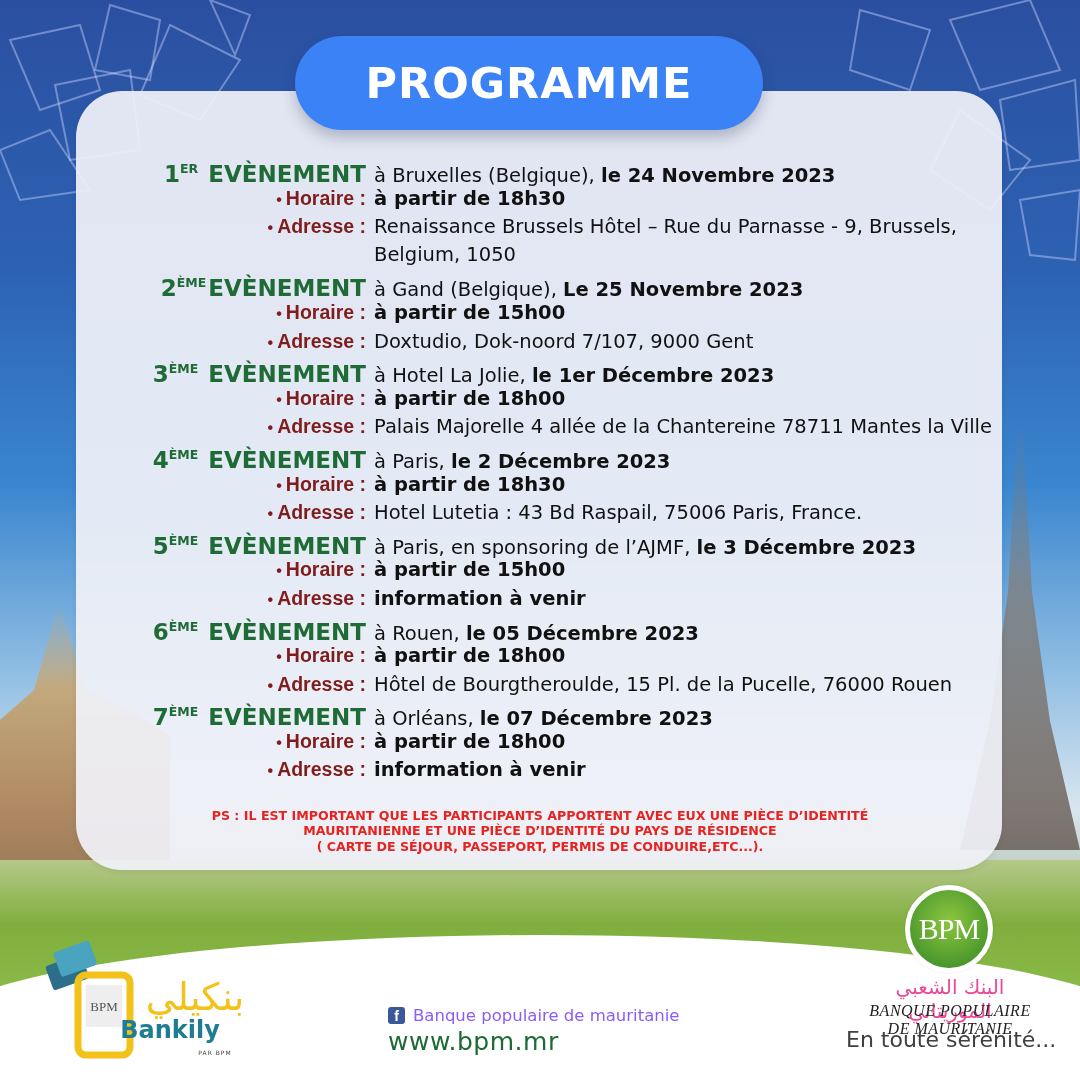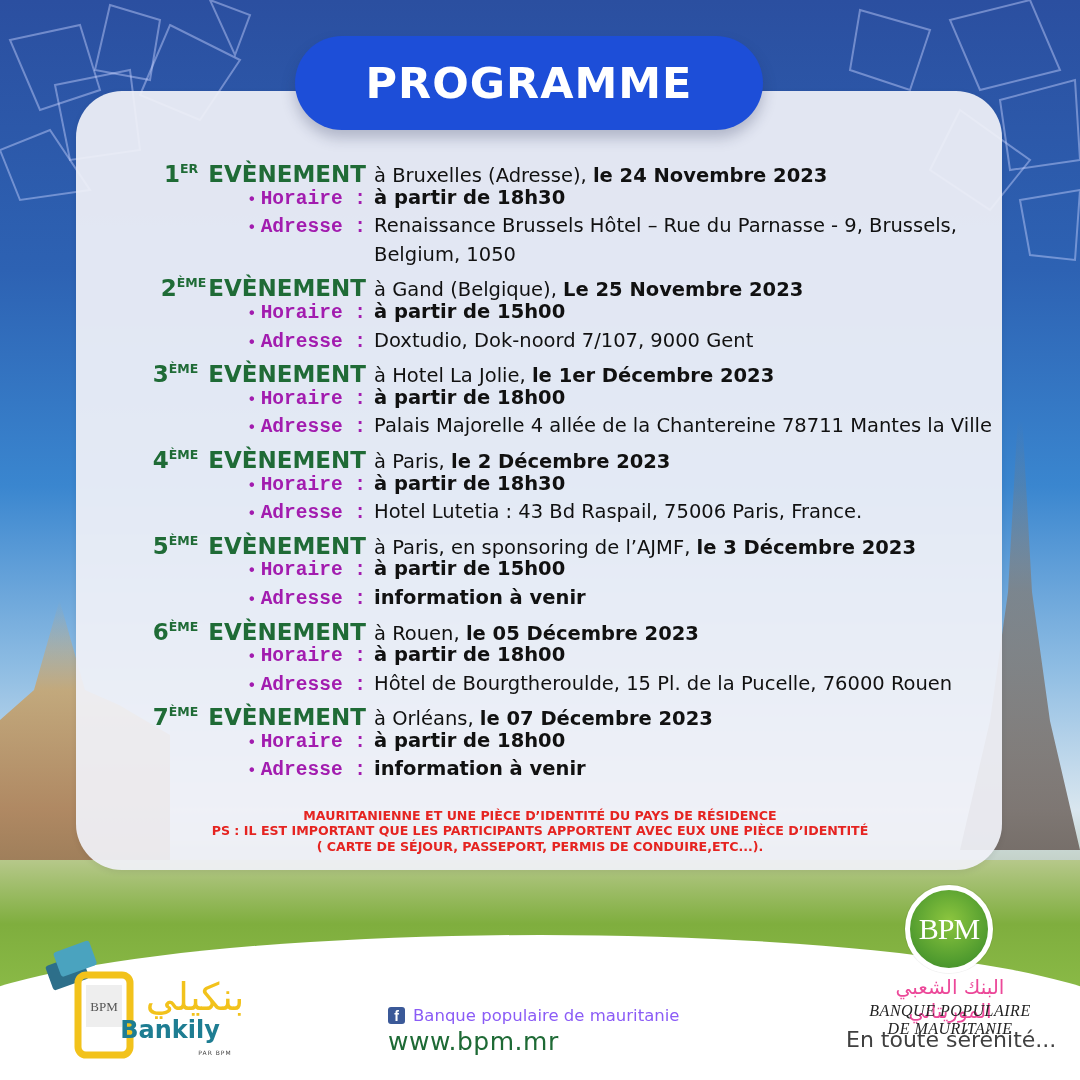--- a/index.html
+++ b/index.html
@@ -34,42 +34,42 @@
 
   .card {
     position:absolute; left:76px; top:91px; width:926px; height:779px;
     background: rgba(240,241,248,0.93);
     border-radius:46px;
     box-shadow: 0 2px 6px rgba(0,0,0,.08);
   }
 
   .title-pill {
     position:absolute; left:295px; top:36px; width:468px; height:94px;
-    background:#1d4ed8; border-radius:47px;
+    background:#3b82f6; border-radius:47px;
     display:flex; align-items:center; justify-content:center;
     box-shadow: 0 8px 14px rgba(30,40,80,.25);
   }
   .title-pill span {
     color:#fff; font-weight:700; font-size:43px; letter-spacing:1px;
     font-family:"DejaVu Sans", sans-serif;
   }
 
   .events {
     position:absolute; left:76px; top:155px; width:1078px;padding-left:36px;
   }
   .row {
     display:flex; align-items:baseline; height:28.6px; line-height:28.6px; white-space:nowrap;
   }
   .lbl { width:262px; text-align:right; padding-right:8px; flex-shrink:0; }
   .val { font-size:19.5px; color:#111; font-family:"DejaVu Sans", sans-serif; }
   .val b { font-weight:700; }
 
   .ev-head { color:#1f6b36; font-weight:700; font-size:23px; font-family:"DejaVu Sans", sans-serif; }
   .ev-head sup { font-size:12.5px; vertical-align:9px; margin-right:2px; }
-  .sub-lbl { color:#a21caf; font-weight:700; font-size:19.5px; font-family:Liberation Mono, monospace; }
+  .sub-lbl { color:#7f1d1d; font-weight:700; font-size:19.5px; font-family:Liberation Sans, sans-serif; }
   .sub-lbl .dot { font-size:16px; margin-right:4px; }
 
   .ps {
     position:absolute; left:120px; top:808px; width:840px;
     text-align:center; color:#e52421; font-weight:700; font-size:12.6px; line-height:15.4px;
     font-family:"DejaVu Sans", sans-serif;
   }
 
   
   .bankily { position:absolute; left:40px; top:935px; width:210px; height:130px; }
@@ -121,21 +121,21 @@
 <div class="card"></div>
 
 <div class="title-pill">
   <span>PROGRAMME</span>
 </div>
 
 <div class="events">
 
   <div class="row">
     <div class="lbl ev-head"><span>1</span><sup>ER</sup> <span>EVÈNEMENT</span></div>
-    <div class="val"><span>à Bruxelles (Adresse), </span><b>le 24 Novembre 2023</b></div>
+    <div class="val"><span>à Bruxelles (Belgique), </span><b>le 24 Novembre 2023</b></div>
   </div>
   <div class="row">
     <div class="lbl sub-lbl"><span class="dot">•</span><span>Horaire :</span></div>
     <div class="val"><b>à partir de 18h30</b></div>
   </div>
   <div class="row">
     <div class="lbl sub-lbl"><span class="dot">•</span><span>Adresse :</span></div>
     <div class="val">Renaissance Brussels Hôtel – Rue du Parnasse - 9, Brussels,</div>
   </div>
   <div class="row">
@@ -216,22 +216,22 @@
     <div class="lbl sub-lbl"><span class="dot">•</span><span>Horaire :</span></div>
     <div class="val"><b>à partir de 18h00</b></div>
   </div>
   <div class="row">
     <div class="lbl sub-lbl"><span class="dot">•</span><span>Adresse :</span></div>
     <div class="val"><b>information à venir</b></div>
   </div>
 </div>
 
 <div class="ps">
+  <div>PS : IL EST IMPORTANT QUE LES PARTICIPANTS APPORTENT AVEC EUX UNE PIÈCE D’IDENTITÉ</div>
   <div>MAURITANIENNE ET UNE PIÈCE D’IDENTITÉ DU PAYS DE RÉSIDENCE</div>
-  <div>PS : IL EST IMPORTANT QUE LES PARTICIPANTS APPORTENT AVEC EUX UNE PIÈCE D’IDENTITÉ</div>
   <div>( CARTE DE SÉJOUR, PASSEPORT, PERMIS DE CONDUIRE,ETC...).</div>
 </div>
 
 <div class="bankily">
   <svg width="210" height="130" viewBox="0 0 210 130">
     <g transform="rotate(-20 40 40)">
       <rect x="10" y="20" width="38" height="26" rx="3" fill="#2d6f8a"></rect>
       <rect x="22" y="10" width="38" height="26" rx="3" fill="#4aa3bf"></rect>
     </g>
     <rect x="38" y="40" width="52" height="80" rx="8" fill="none" stroke="#f2c21b" stroke-width="7"></rect>

